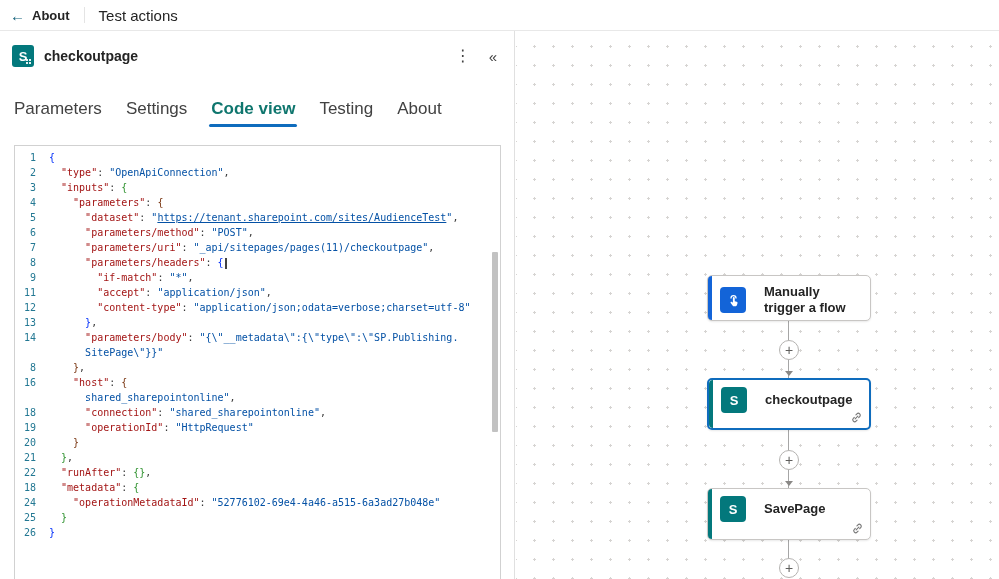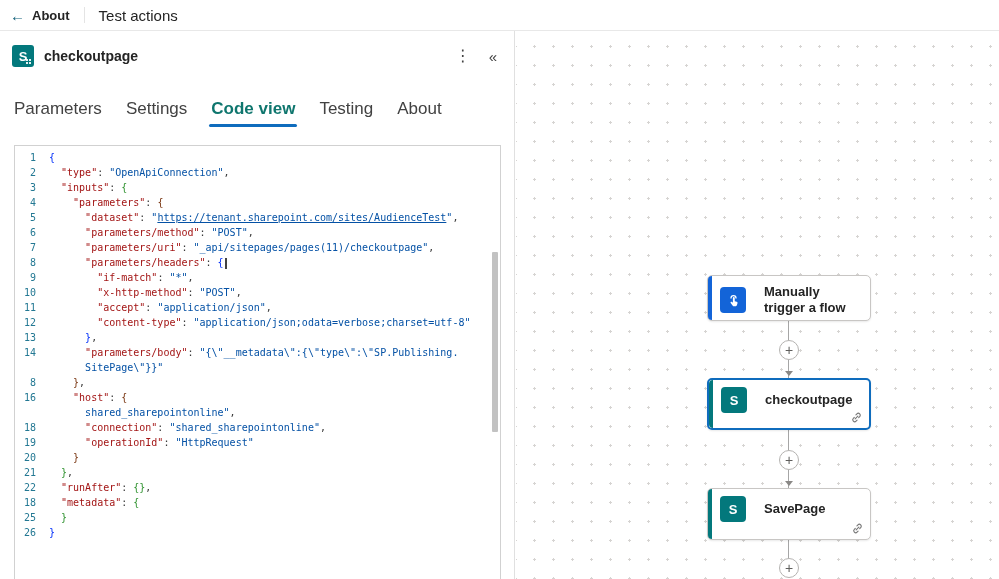--- a/index.html
+++ b/index.html
@@ -165,35 +165,35 @@
     <div class="code-lines">
         <div class="code-row"><span class="gutter">1</span><span class="code-content" style="padding-left: 0ch;"><span class="tk-b0">{</span></span></div>
         <div class="code-row"><span class="gutter">2</span><span class="code-content" style="padding-left: 2ch;"><span class="tk-k">"type"</span><span class="tk-p">: </span><span class="tk-s">"OpenApiConnection"</span><span class="tk-p">,</span></span></div>
         <div class="code-row"><span class="gutter">3</span><span class="code-content" style="padding-left: 2ch;"><span class="tk-k">"inputs"</span><span class="tk-p">: </span><span class="tk-b1">{</span></span></div>
         <div class="code-row"><span class="gutter">4</span><span class="code-content" style="padding-left: 4ch;"><span class="tk-k">"parameters"</span><span class="tk-p">: </span><span class="tk-b2">{</span></span></div>
         <div class="code-row"><span class="gutter">5</span><span class="code-content" style="padding-left: 6ch;"><span class="tk-k">"dataset"</span><span class="tk-p">: </span><span class="tk-s">"</span><span class="tk-u">https://tenant.sharepoint.com/sites/AudienceTest</span><span class="tk-s">"</span><span class="tk-p">,</span></span></div>
         <div class="code-row"><span class="gutter">6</span><span class="code-content" style="padding-left: 6ch;"><span class="tk-k">"parameters/method"</span><span class="tk-p">: </span><span class="tk-s">"POST"</span><span class="tk-p">,</span></span></div>
         <div class="code-row"><span class="gutter">7</span><span class="code-content" style="padding-left: 6ch;"><span class="tk-k">"parameters/uri"</span><span class="tk-p">: </span><span class="tk-s">"_api/sitepages/pages(11)/checkoutpage"</span><span class="tk-p">,</span></span></div>
         <div class="code-row"><span class="gutter">8</span><span class="code-content" style="padding-left: 6ch;"><span class="tk-k">"parameters/headers"</span><span class="tk-p">: </span><span class="tk-b3">{</span><span class="tk-c"></span></span></div>
         <div class="code-row"><span class="gutter">9</span><span class="code-content" style="padding-left: 8ch;"><span class="tk-k">"if-match"</span><span class="tk-p">: </span><span class="tk-s">"*"</span><span class="tk-p">,</span></span></div>
-        <div class="code-row"><span class="gutter">10</span><span class="code-content" style="padding-left: 8ch;"><span class="tk-k">"x-http-method"</span><span class="tk-p">: </span><span class="tk-s">"POST"</span><span class="tk-p">,</span></span></div>
         <div class="code-row"><span class="gutter">11</span><span class="code-content" style="padding-left: 8ch;"><span class="tk-k">"accept"</span><span class="tk-p">: </span><span class="tk-s">"application/json"</span><span class="tk-p">,</span></span></div>
         <div class="code-row"><span class="gutter">12</span><span class="code-content" style="padding-left: 8ch;"><span class="tk-k">"content-type"</span><span class="tk-p">: </span><span class="tk-s">"application/json;odata=verbose;charset=utf-8"</span></span></div>
         <div class="code-row"><span class="gutter">13</span><span class="code-content" style="padding-left: 6ch;"><span class="tk-b3">}</span><span class="tk-p">,</span></span></div>
         <div class="code-row"><span class="gutter">14</span><span class="code-content" style="padding-left: 6ch;"><span class="tk-k">"parameters/body"</span><span class="tk-p">: </span><span class="tk-s">"{\"__metadata\":{\"type\":\"SP.Publishing.</span></span></div>
         <div class="code-row"><span class="gutter"></span><span class="code-content" style="padding-left: 6ch;"><span class="tk-s">SitePage\"}}"</span></span></div>
         <div class="code-row"><span class="gutter">8</span><span class="code-content" style="padding-left: 4ch;"><span class="tk-b2">}</span><span class="tk-p">,</span></span></div>
         <div class="code-row"><span class="gutter">16</span><span class="code-content" style="padding-left: 4ch;"><span class="tk-k">"host"</span><span class="tk-p">: </span><span class="tk-b2">{</span></span></div>
         <div class="code-row"><span class="gutter"></span><span class="code-content" style="padding-left: 6ch;"><span class="tk-s">shared_sharepointonline"</span><span class="tk-p">,</span></span></div>
         <div class="code-row"><span class="gutter">18</span><span class="code-content" style="padding-left: 6ch;"><span class="tk-k">"connection"</span><span class="tk-p">: </span><span class="tk-s">"shared_sharepointonline"</span><span class="tk-p">,</span></span></div>
         <div class="code-row"><span class="gutter">19</span><span class="code-content" style="padding-left: 6ch;"><span class="tk-k">"operationId"</span><span class="tk-p">: </span><span class="tk-s">"HttpRequest"</span></span></div>
         <div class="code-row"><span class="gutter">20</span><span class="code-content" style="padding-left: 4ch;"><span class="tk-b2">}</span></span></div>
         <div class="code-row"><span class="gutter">21</span><span class="code-content" style="padding-left: 2ch;"><span class="tk-b1">}</span><span class="tk-p">,</span></span></div>
         <div class="code-row"><span class="gutter">22</span><span class="code-content" style="padding-left: 2ch;"><span class="tk-k">"runAfter"</span><span class="tk-p">: </span><span class="tk-b1">{}</span><span class="tk-p">,</span></span></div>
         <div class="code-row"><span class="gutter">18</span><span class="code-content" style="padding-left: 2ch;"><span class="tk-k">"metadata"</span><span class="tk-p">: </span><span class="tk-b1">{</span></span></div>
+        <div class="code-row"><span class="gutter">24</span><span class="code-content" style="padding-left: 4ch;"><span class="tk-k">"operationMetadataId"</span><span class="tk-p">: </span><span class="tk-s">"52776102-69e4-4a46-a515-6a3ad27b048e"</span></span></div>
         <div class="code-row"><span class="gutter">25</span><span class="code-content" style="padding-left: 2ch;"><span class="tk-b1">}</span></span></div>
         <div class="code-row"><span class="gutter">26</span><span class="code-content" style="padding-left: 0ch;"><span class="tk-b0">}</span></span></div>
       </div>
     <div class="v-scrollbar"></div>
   </div>
 </div>
 
 <div class="canvas">
   <div class="vline"></div>
 

